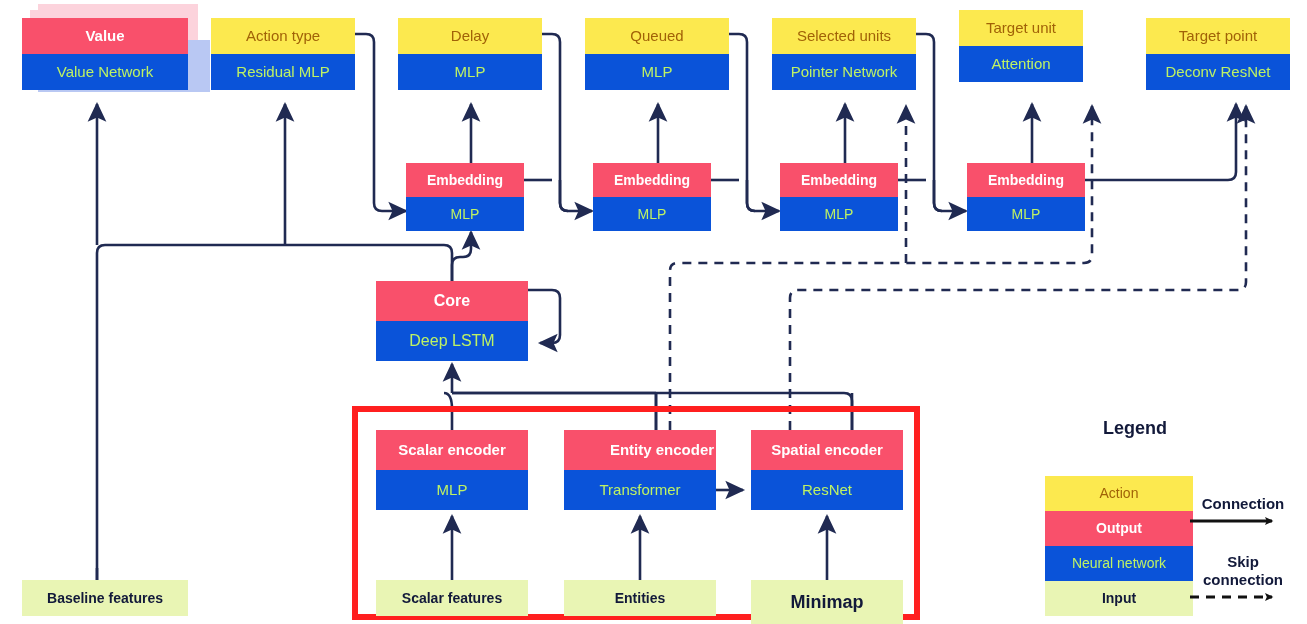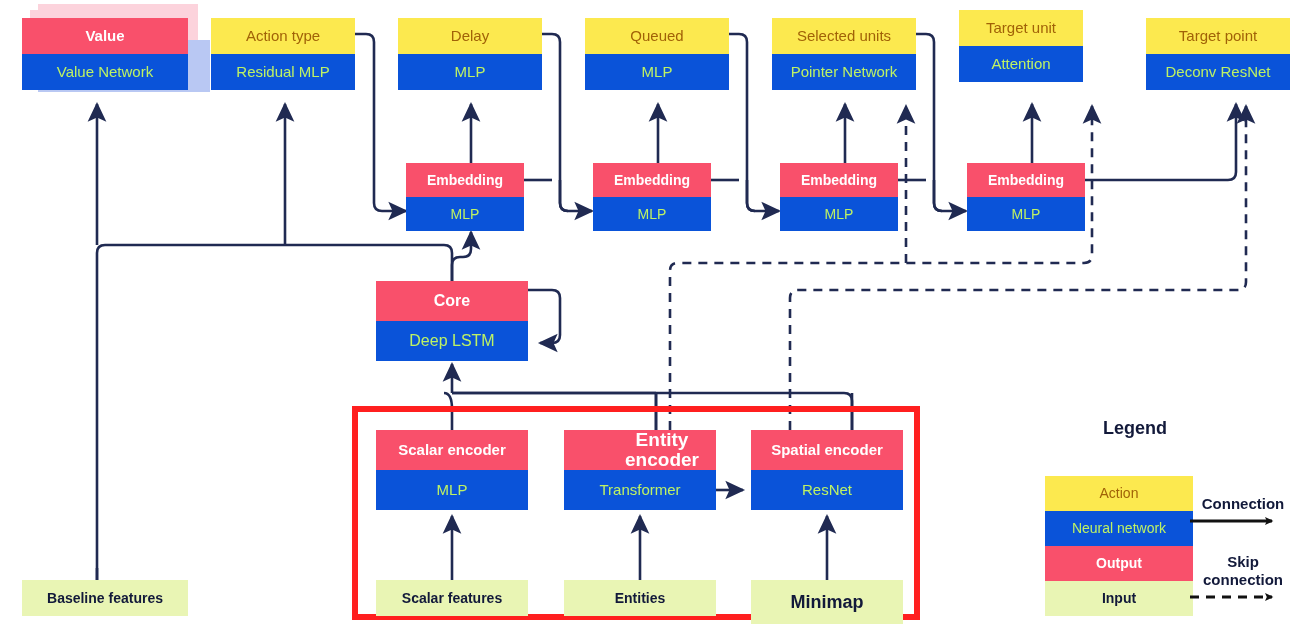--- a/index.html
+++ b/index.html
@@ -157,21 +157,21 @@
     <div class="cell t-nn" style="height:40px;font-size:16px;">Deep LSTM</div>
   </div>
 
   <div class="redbox" style="left:352px;top:406px;width:568px;height:214px;"></div>
 
   <div class="node" style="left:376px;top:430px;width:152px;height:80px;border-radius:29px;">
     <div class="cell t-output" style="height:40px;font-size:15px;">Scalar encoder</div>
     <div class="cell t-nn" style="height:40px;font-size:15px;">MLP</div>
   </div>
   <div class="node" style="left:564px;top:430px;width:152px;height:80px;">
-    <div class="cell t-output" style="height:40px;font-size:19px;padding-left:44px;">Entity encoder</div>
+    <div class="cell t-output" style="height:40px;font-size:15px;padding-left:44px;">Entity encoder</div>
     <div class="cell t-nn" style="height:40px;font-size:15px;">Transformer</div>
   </div>
   <div class="node" style="left:751px;top:430px;width:152px;height:80px;">
     <div class="cell t-output" style="height:40px;font-size:15px;">Spatial encoder</div>
     <div class="cell t-nn" style="height:40px;font-size:15px;">ResNet</div>
   </div>
 
   <svg class="wires" viewBox="0 0 1307 624" style="z-index:4;">
     <g fill="none" stroke="#202A52" stroke-width="2.6">
       <path d="M716,490 L743,490" marker-end="url(#ah)"></path>
@@ -184,22 +184,22 @@
 
   <div class="node cell t-input" style="left:22px;top:580px;width:166px;height:36px;font-size:14px;">Baseline features</div>
   <div class="node cell t-input" style="left:376px;top:580px;width:152px;height:36px;font-size:14px;">Scalar features</div>
   <div class="node cell t-input" style="left:564px;top:580px;width:152px;height:36px;font-size:14px;">Entities</div>
   <div class="node cell t-input" style="left:751px;top:580px;width:152px;height:44px;font-size:18px;">Minimap</div>
 
   <div class="legend-title" style="left:1055px;top:418px;width:160px;text-align:center;font-size:18px;">Legend</div>
 
   <div class="legend-stack" style="left:1013px;top:476px;width:148px;height:140px;">
     <div class="cell t-action" style="height:35px;font-size:14px;">Action</div>
+    <div class="cell t-output" style="height:35px;font-size:14px;">Output</div>
     <div class="cell t-nn" style="height:35px;font-size:14px;">Neural network</div>
-    <div class="cell t-output" style="height:35px;font-size:14px;">Output</div>
     <div class="cell t-input" style="height:35px;font-size:14px;">Input</div>
   </div>
 
   <div class="legend-lbl" style="left:1183px;top:495px;width:120px;font-size:15px;">Connection</div>
   <div class="legend-lbl" style="left:1183px;top:553px;width:120px;font-size:15px;">Skip</div>
   <div class="legend-lbl" style="left:1183px;top:571px;width:120px;font-size:15px;">connection</div>
 
   <svg class="wires" viewBox="0 0 1307 624" style="z-index:4;">
     <g fill="none" stroke="#111111" stroke-width="3">
       <path d="M1190,521 L1272,521" marker-end="url(#ahk)"></path>

